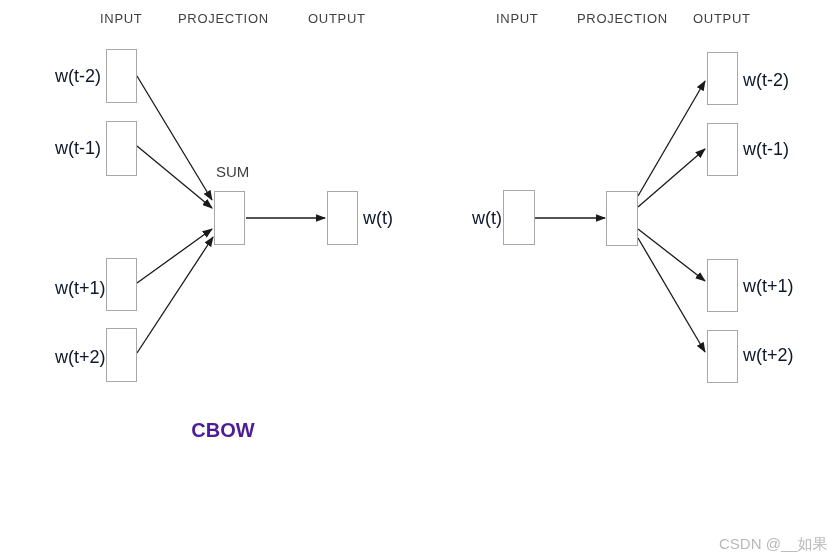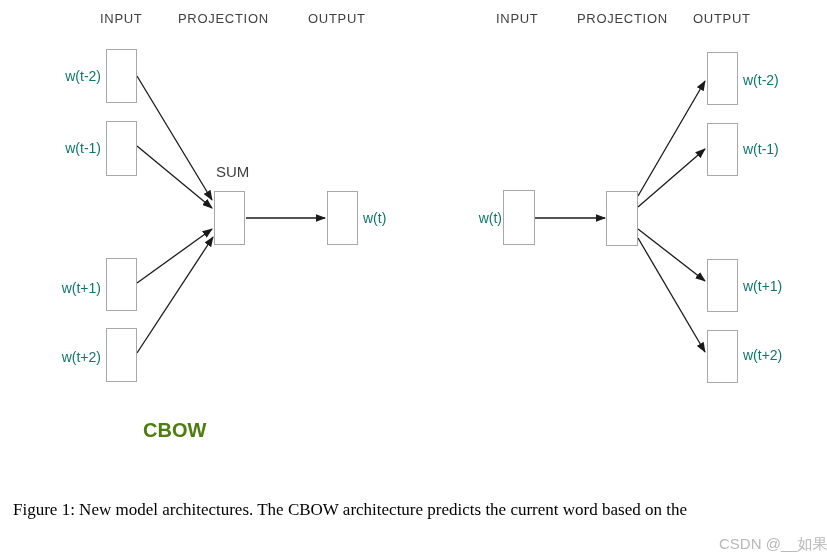--- a/index.html
+++ b/index.html
@@ -26,44 +26,44 @@
   .node-box {
     position: absolute;
     width: 31px;
     height: 53px;
     border: 1px solid #a8a8a8;
     background: #ffffff;
     box-sizing: border-box;
   }
   .node-label {
     position: absolute;
-    font-size: 14px;
-    color: #0f766e;
+    font-size: 18px;
+    color: #0f172a;
     white-space: nowrap;
     line-height: 16px;
   }
   .node-label.right-align {
     width: 46px;
     text-align: right;
   }
   .sum-label {
     position: absolute;
     left: 216px;
     top: 163px;
     font-size: 15px;
     color: #3f3f3f;
   }
   .model-title {
     position: absolute;
     top: 419px;
     width: 160px;
-    text-align: left;
+    text-align: center;
     font-size: 20px;
     font-weight: bold;
-    color: #4d7c0f;
+    color: #4c1d95;
   }
   .caption {
     position: absolute;
     left: 13px;
     top: 498px;
     width: 806px;
     font-family: "Liberation Serif", serif;
     font-size: 17px;
     line-height: 23px;
     color: #000000;
@@ -145,18 +145,17 @@
   <div class="node-box" style="left:707px; top:259px; height:53px;"></div>
   <div class="node-box" style="left:707px; top:330px; height:53px;"></div>
 
   <div class="node-label" style="left:743px; top:72px;">w(t-2)</div>
   <div class="node-label" style="left:743px; top:141px;">w(t-1)</div>
   <div class="node-label" style="left:743px; top:278px;">w(t+1)</div>
   <div class="node-label" style="left:743px; top:347px;">w(t+2)</div>
 
 
   <div class="caption">
-    <div>Figure 1: New model architectures. The CBOW architecture predicts the current word based on the</div>
   </div>
 
   <div class="watermark">CSDN @__如果</div>
 
 </div>
 
 </body></html>

